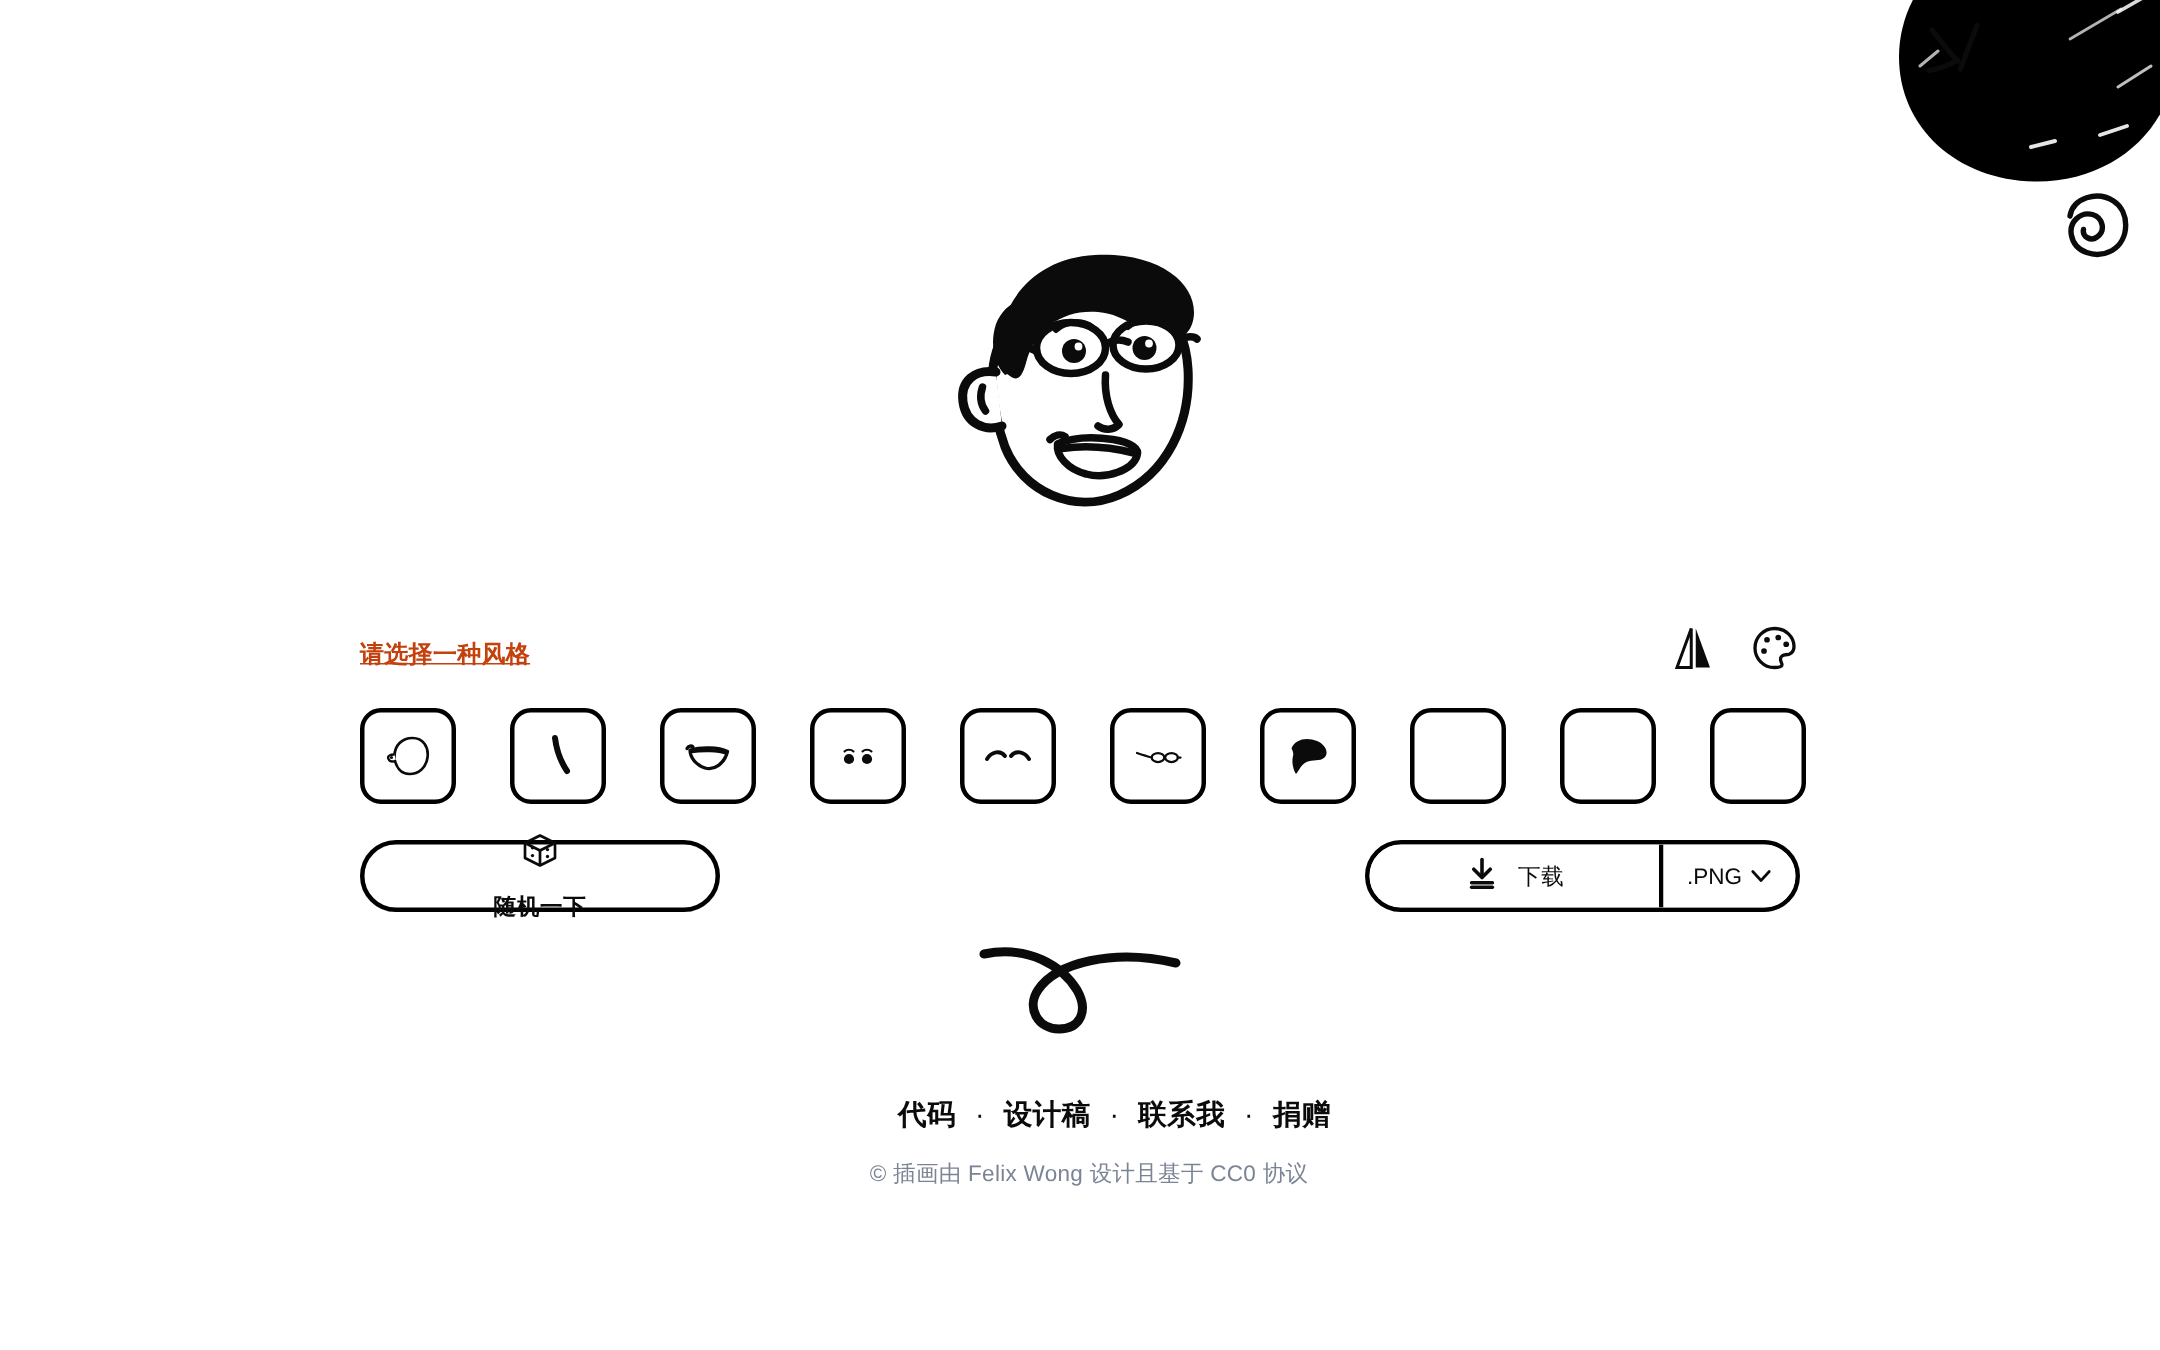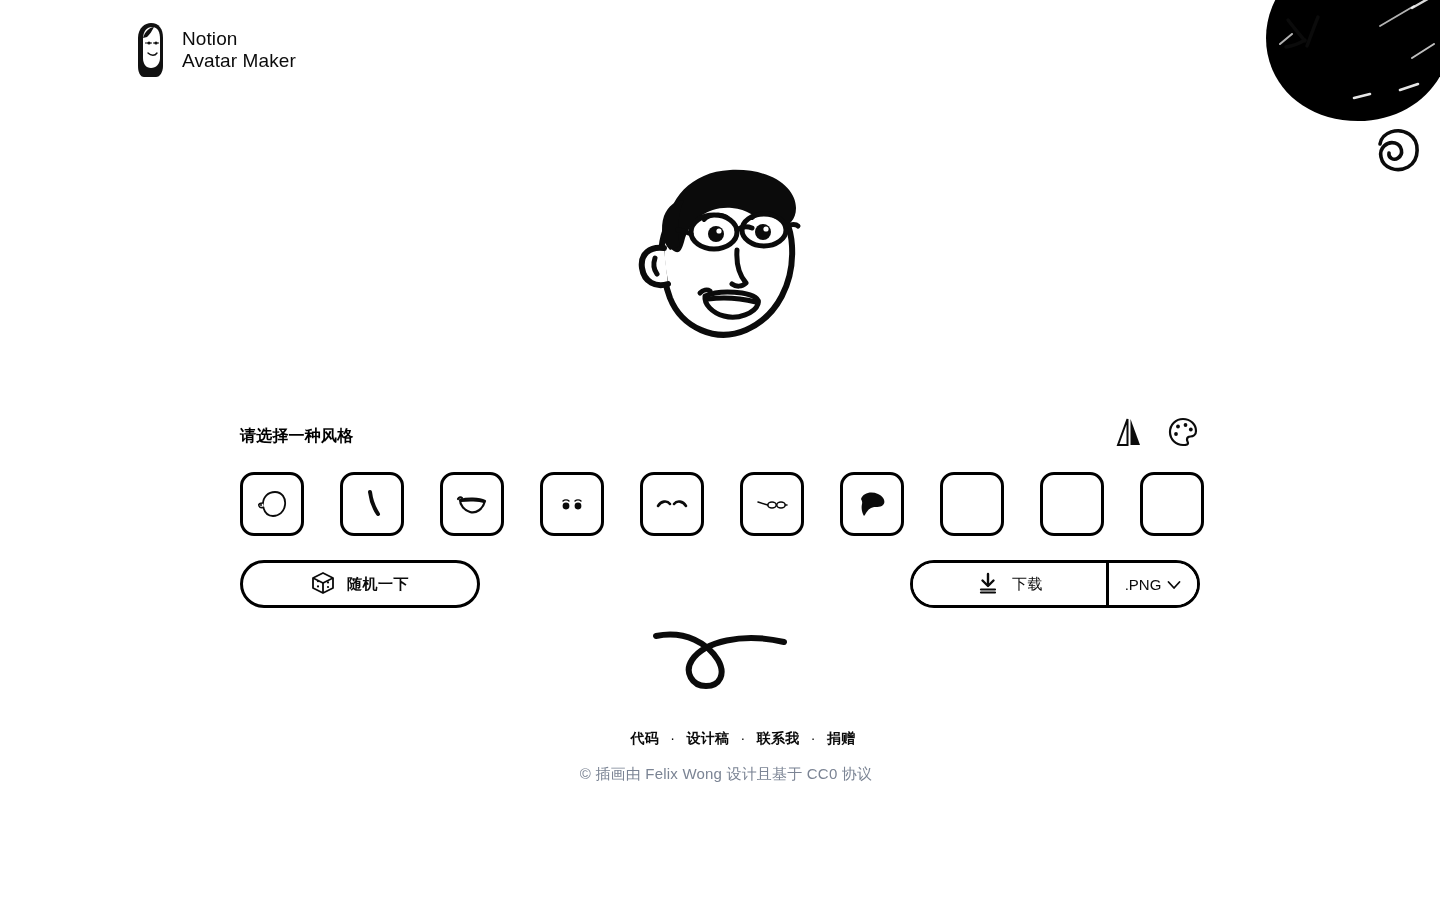--- a/index.html
+++ b/index.html
@@ -77,22 +77,23 @@
 
   .panel-head {
     position: relative;
     height: 36px;
     display: flex;
     align-items: center;
   }
   .panel-title {
     font-size: 16px;
     font-weight: 700;
-    color: #000000;
+    color: #c2410c;
     letter-spacing: .2px;
+    text-decoration: underline;
   }
   .panel-tools {
     position: absolute;
     right: 0;
     top: -2px;
     display: flex;
     align-items: center;
     gap: 20px;
   }
   .tool-btn {
@@ -147,21 +148,21 @@
     justify-content: center;
     gap: 12px;
     cursor: pointer;
     font-family: inherit;
     font-size: 15px;
     font-weight: 700;
     color: #0b0b0b;
     letter-spacing: .5px;
     padding: 0 18px;
   }
-  .btn-random { position: absolute; left: 0;   width: 240px; }
+  .btn-random { position: absolute; left: 0;   width: 240px; flex-direction: column; }
   .btn-copy   { position: absolute; left: 336px; width: 240px; }
 
   .download-group {
     position: absolute;
     right: 0;
     width: 290px;
     height: 48px;
     display: flex;
     border: 3px solid #000;
     border-radius: 999px;
@@ -203,21 +204,21 @@
 
   
   .footer {
     position: absolute;
     left: 0;
     right: 0;
     top: 730px;
     text-align: center;
   }
   .footer-links {
-    font-size: 14px;
+    font-size: 19px;
     font-weight: 700;
     color: #0b0b0b;
     letter-spacing: .3px;
     padding-left: 46px;
   }
   .footer-links a {
     color: #0b0b0b;
     text-decoration: none;
     cursor: pointer;
   }
@@ -266,37 +267,20 @@
       <path d="M12 22 C14 10 30 5 41 12 C52 19 52 38 40 45 C29 51 15 46 13 35 C11 26 19 19 27 21 C34 23 36 32 30 36 C26 39 20 36 21 31" stroke="#0b0b0b" stroke-width="3.6" fill="none" stroke-linecap="round" stroke-linejoin="round"></path>
     </svg>
   </div>
 
   <div class="deco deco-loop">
     <svg width="140" height="76" viewBox="0 0 140 76">
       <path d="M6 18 C36 12 58 26 68 42 C76 56 70 68 56 68 C42 68 34 54 42 42 C54 24 92 14 134 24" stroke="#0b0b0b" stroke-width="6" fill="none" stroke-linecap="round" stroke-linejoin="round"></path>
     </svg>
   </div>
 
-  <div class="brand">
-    <span class="brand-avatar">
-      <svg width="36" height="56" viewBox="0 0 36 56">
-        <path d="M6 16 C6 6 13 1 19 1 C27 1 31 7 31 16 L31 44 C31 50 28 55 24 55 L12 55 C8 55 6 50 6 44 Z" fill="#111"></path>
-        <path d="M11 17 C11 9 15 5 20 5 C26 5 28 10 28 17 L28 36 C28 42 24 46 19 46 C14 46 11 42 11 36 Z" fill="#fff"></path>
-        <path d="M11 16 C13 9 18 5 22 5 C20 9 18 12 15 15 Z" fill="#111"></path>
-        <circle cx="17" cy="21" r="1.6" fill="#111"></circle>
-        <circle cx="24" cy="21" r="1.6" fill="#111"></circle>
-        <path d="M13 21 L20 21 M21 21 L27 21" stroke="#111" stroke-width="1.2" fill="none"></path>
-        <path d="M16 31 C19 34 23 34 25 31" stroke="#111" stroke-width="1.4" fill="none" stroke-linecap="round"></path>
-      </svg>
-    </span>
-    <span class="brand-text">
-      <span class="brand-line">Notion</span>
-      <span class="brand-line">Avatar Maker</span>
-    </span>
-  </div>
 
   <div class="preview">
     <svg width="240" height="220" viewBox="0 0 240 220" aria-hidden="true">
 
       <path d="M62 110 C58 74 84 42 124 38 C164 34 190 60 192 96 C194 132 178 166 146 180 C116 193 82 178 70 148 C66 137 63 124 62 110 Z" fill="#fff" stroke="#0b0b0b" stroke-width="6" stroke-linejoin="round"></path>
 
       <path d="M64 98 C50 96 40 104 42 118 C44 132 56 138 68 134" fill="#fff" stroke="#0b0b0b" stroke-width="6" stroke-linecap="round"></path>
       <path d="M55 108 C53 114 54 120 57 124" stroke="#0b0b0b" stroke-width="5" fill="none" stroke-linecap="round"></path>
 
       <path d="M68 96 C60 58 86 22 130 20 C172 18 196 38 196 58 C196 72 186 80 172 76 C160 72 152 60 132 58 C110 56 90 68 84 92 C80 106 76 104 68 96 Z" fill="#0b0b0b"></path>

